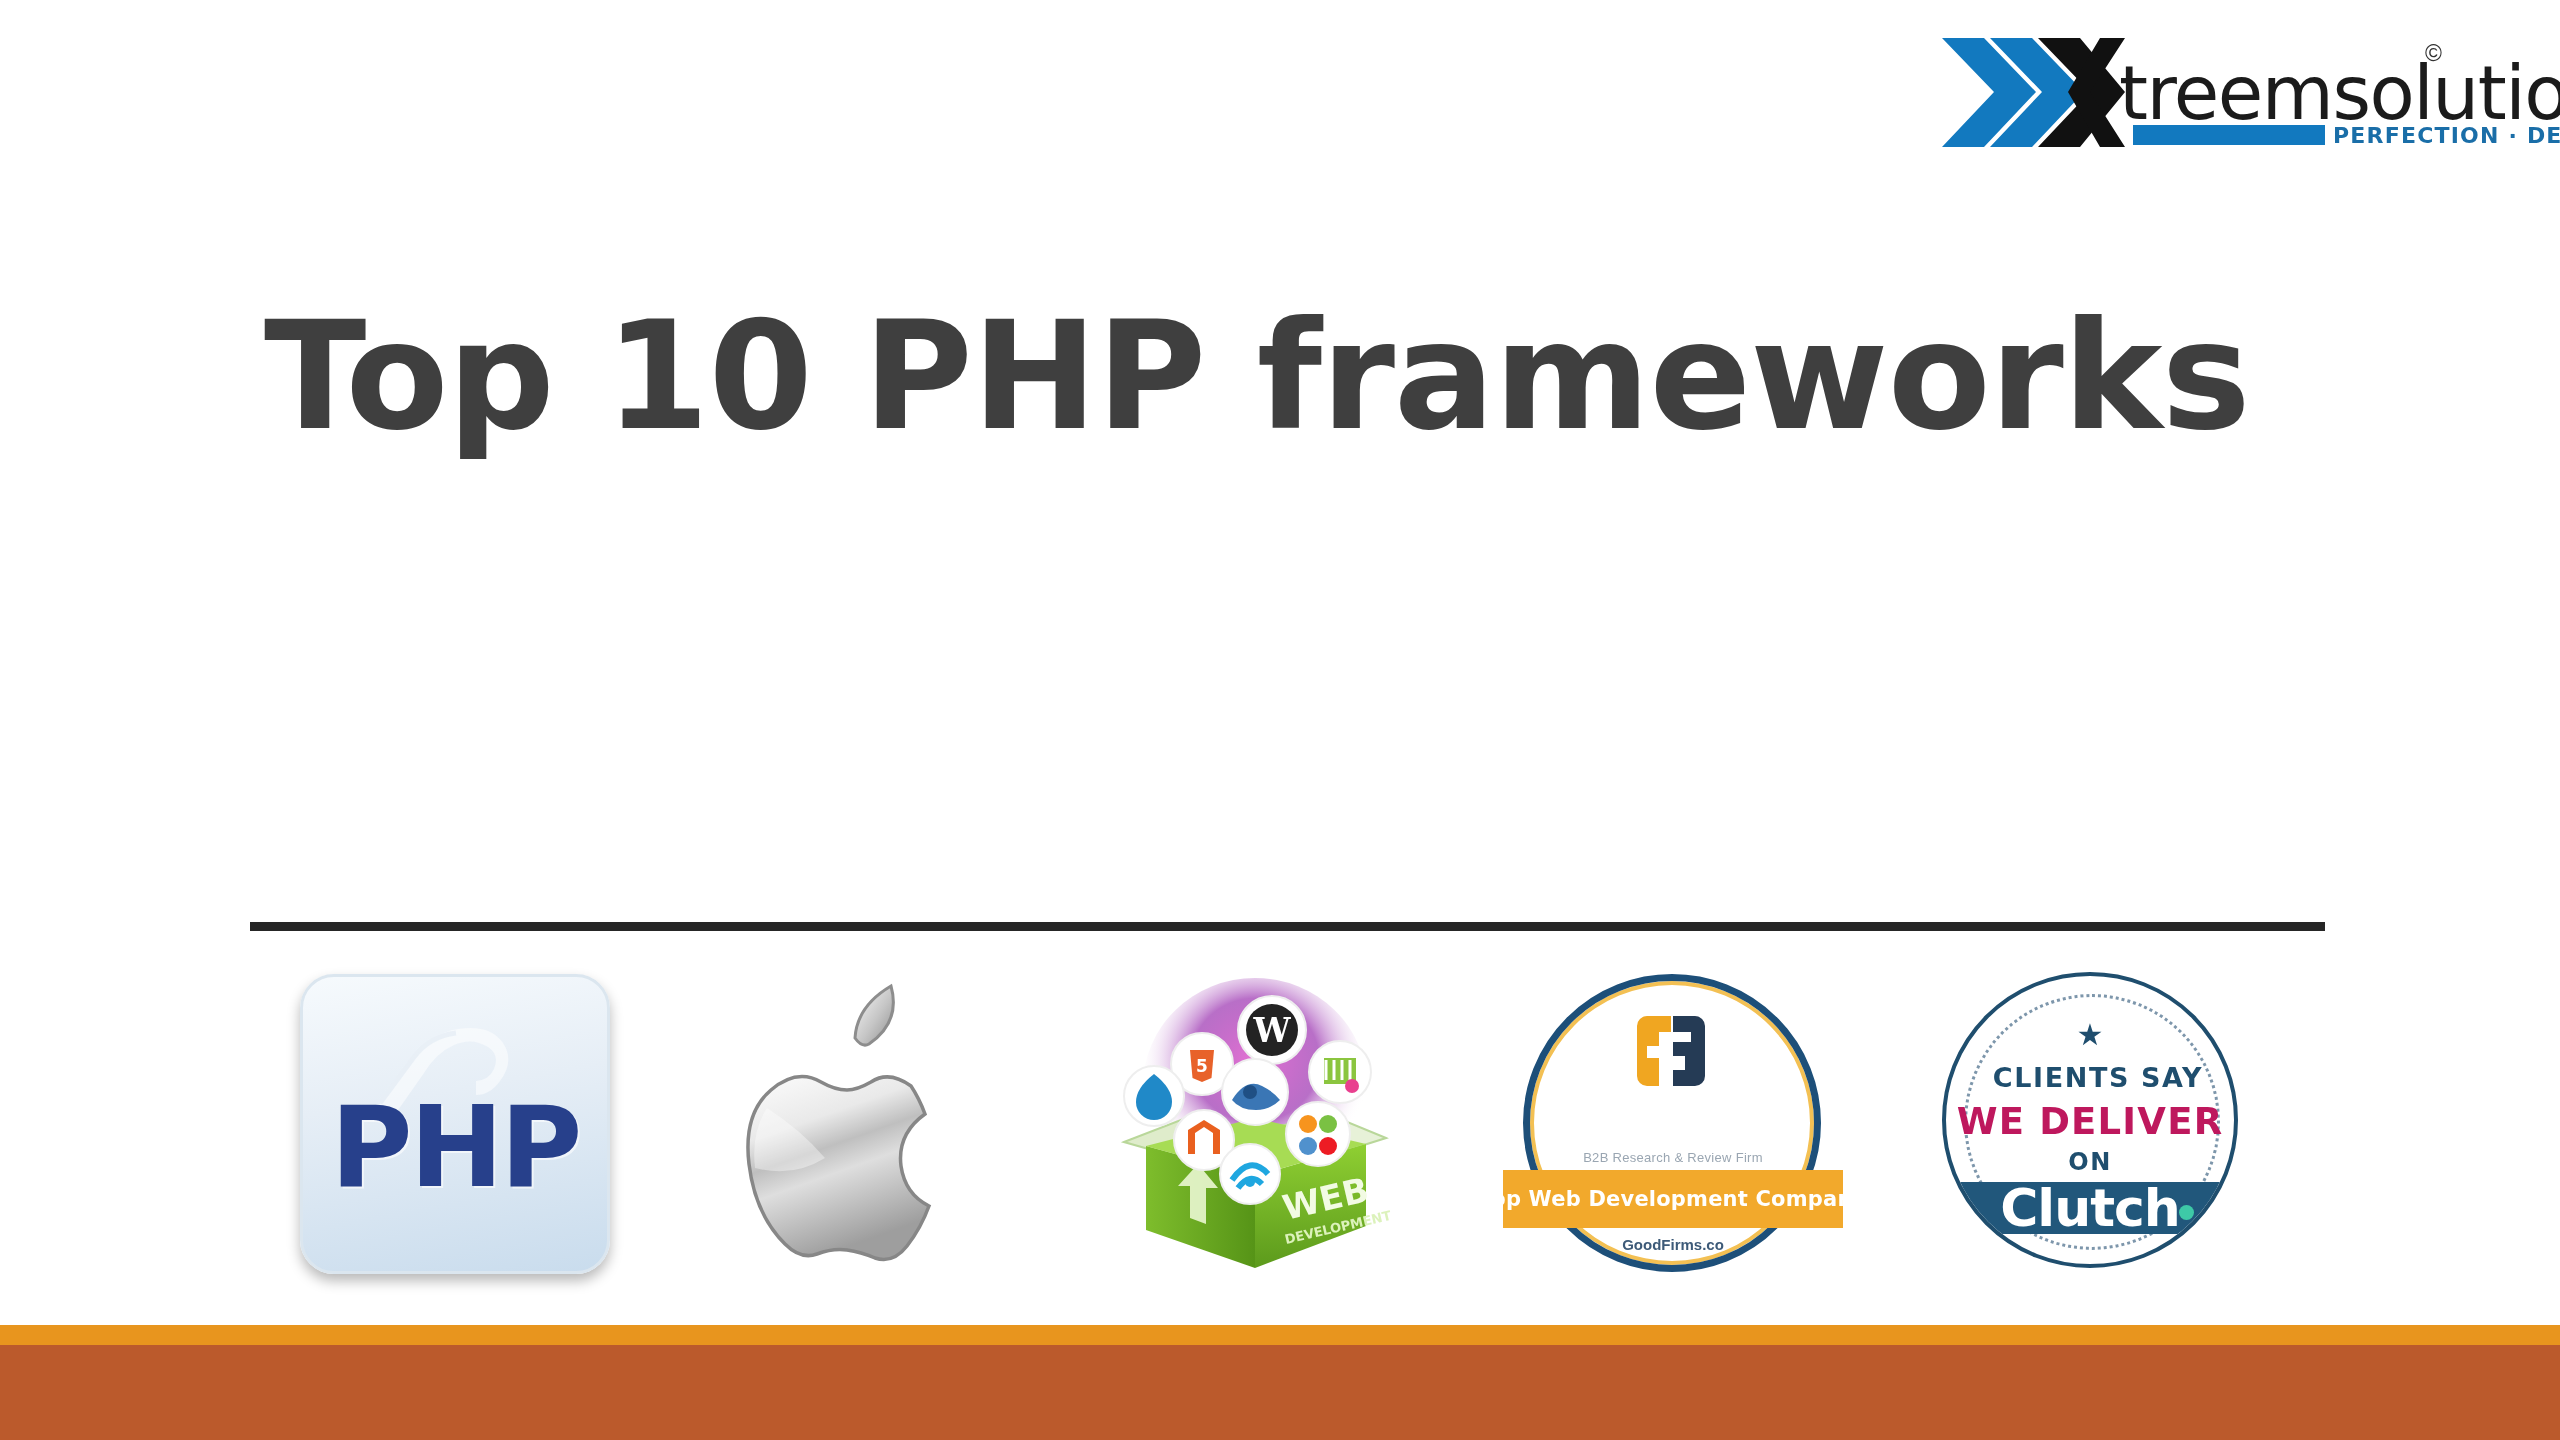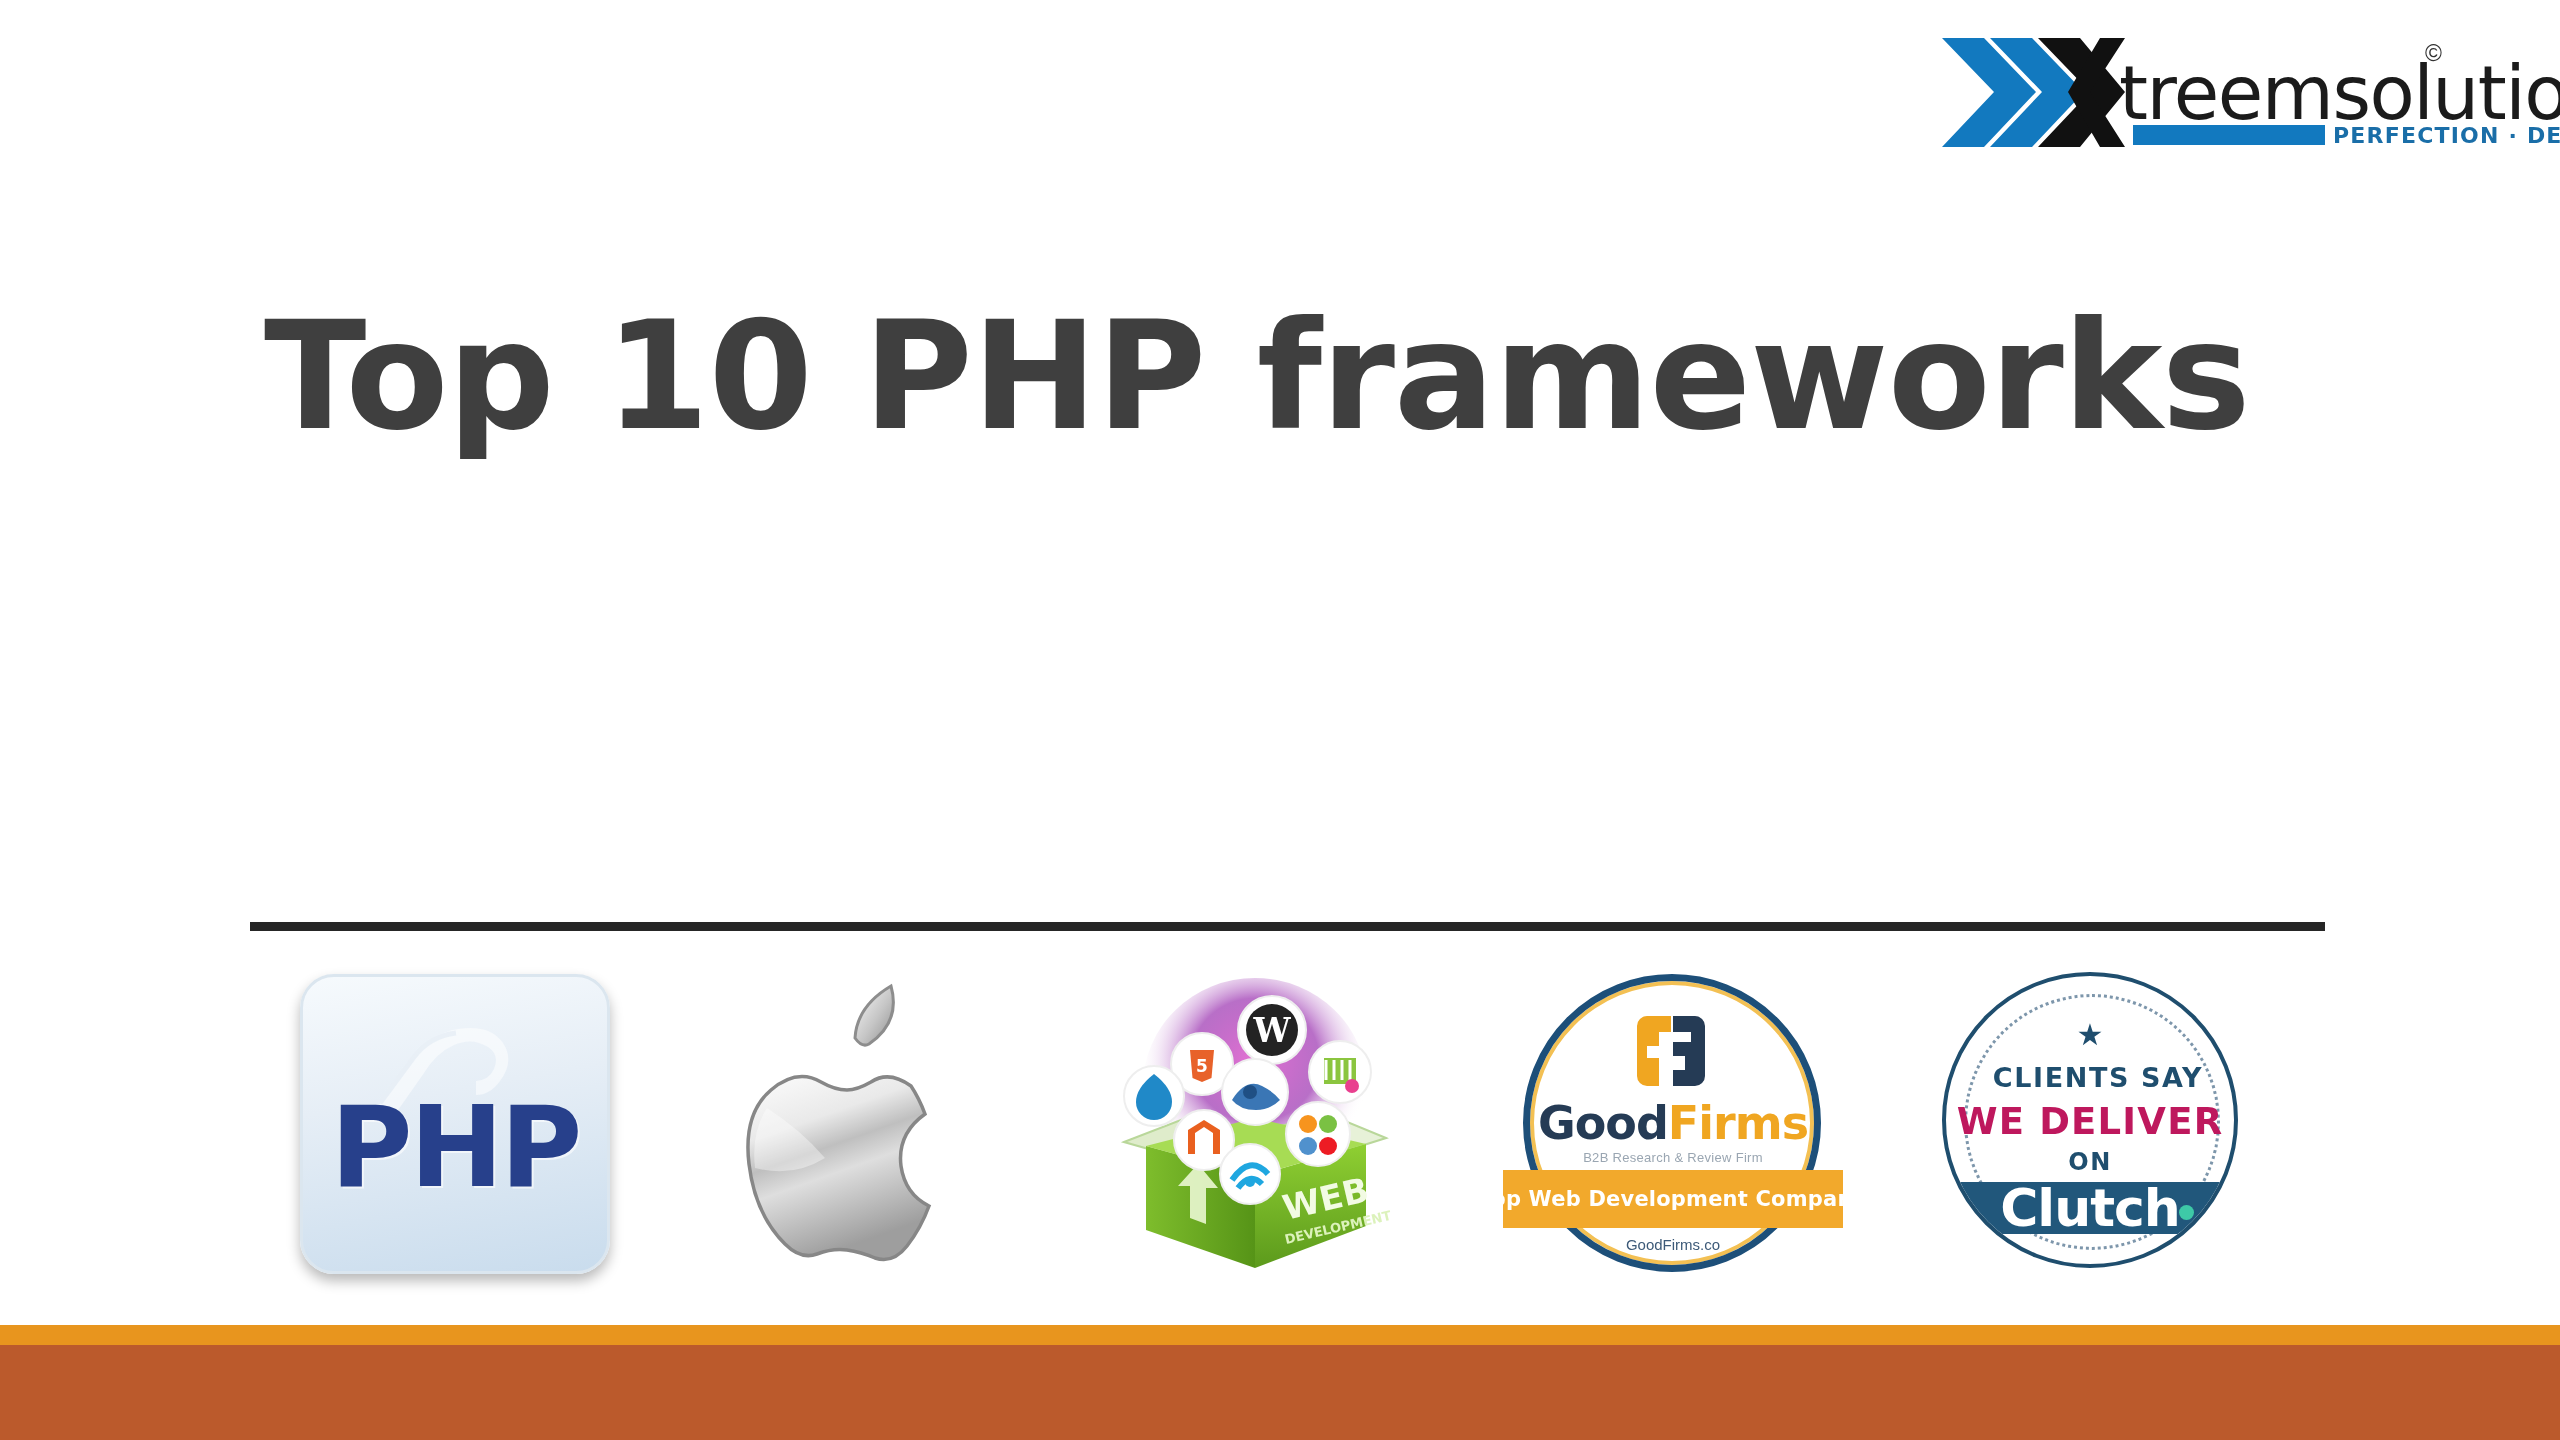--- a/index.html
+++ b/index.html
@@ -158,21 +158,21 @@
     position:absolute; left:-10px; top:196px;
     width:340px; height:58px;
     background:#f2a92c;
     display:flex; align-items:center; justify-content:center;
     font-size:21px; font-weight:700; color:#ffffff;
     letter-spacing:.2px; white-space:nowrap;
     font-family:"DejaVu Sans", sans-serif;
   }
   .gf-foot {
     position:absolute; left:0; right:0; top:262px;
-    text-align:center; font-size:15px; color:#3d5a78; font-weight:400;
+    text-align:center; font-size:15px; color:#3d5a78; font-weight:700;
   }
 
   
   .clutch-badge { left:1680px; top:0; width:320px; height:310px; }
   .cl-outer {
     position:absolute; left:12px; top:4px;
     width:296px; height:296px; border-radius:50%;
     background:#ffffff;
     border:4px solid #1f4e6e;
     overflow:hidden;
@@ -370,23 +370,20 @@
     </div>
 
     <div class="badge goodfirms-badge">
       <div class="gf-circle"></div>
 
       <svg class="gf-logo" viewBox="0 0 78 78">
         <path d="M38 4 H14 A10 10 0 0 0 4 14 V64 A10 10 0 0 0 14 74 H26 V46 H14 V34 H26 V20 H38 Z" fill="#f0a621"></path>
         <path d="M40 4 H62 A10 10 0 0 1 72 14 V64 A10 10 0 0 1 62 74 H40 V58 H52 V44 H40 V30 H58 V20 H40 Z" fill="#253b55"></path>
       </svg>
 
-      <div class="gf-name">
-        <span class="g1">Good</span><span class="g2">Firms</span>
-      </div>
 
       <div class="gf-sub">B2B Research &amp; Review Firm</div>
 
       <div class="gf-ribbon"></div>
       <div class="gf-ribbon-inner">Top Web Development Company</div>
 
       <div class="gf-foot">GoodFirms.co</div>
     </div>
 
     <div class="badge clutch-badge">

